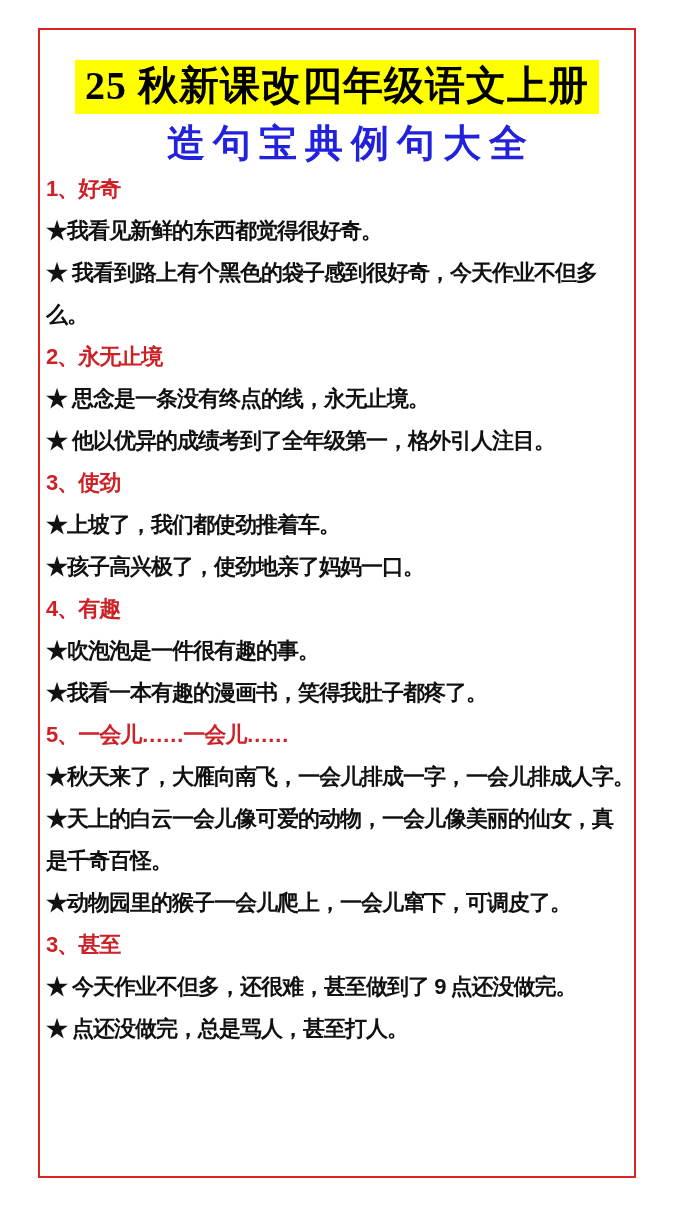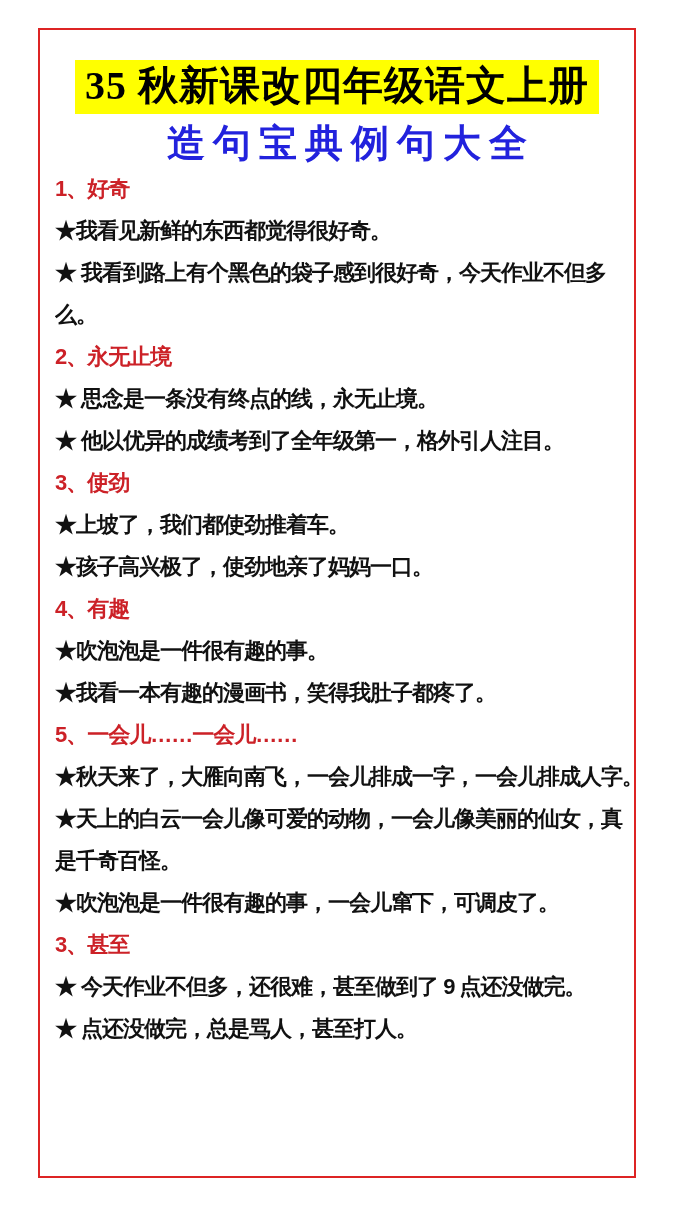--- a/index.html
+++ b/index.html
@@ -54,21 +54,20 @@
     white-space: nowrap;
     padding-left: 28px;
   }
   .content {
     position: absolute;
     left: 0;
     top: 138px;
     width: 100%;
     padding: 0 6px;
     box-sizing: border-box;
-    margin-left: 9px;
   }
   .heading {
     color: #cc2127;
     font-weight: bold;
     font-size: 22px;
     line-height: 42px;
     letter-spacing: -1px;
     white-space: nowrap;
   }
   .line {
@@ -79,39 +78,39 @@
     letter-spacing: -1px;
     white-space: nowrap;
     overflow: hidden;
   }
 </style>
 </head>
 <body>
 
 <div class="frame">
   <div class="title-wrap">
-    <div class="title-main">35 秋新课改四年级语文上册</div>
+    <div class="title-main">25 秋新课改四年级语文上册</div>
     <div class="title-sub">造句宝典例句大全</div>
   </div>
   <div class="content">
       <div class="heading">1、好奇</div>
       <div class="line">★我看见新鲜的东西都觉得很好奇。</div>
       <div class="line">★ 我看到路上有个黑色的袋子感到很好奇，今天作业不但多</div>
       <div class="line">么。</div>
       <div class="heading">2、永无止境</div>
       <div class="line">★ 思念是一条没有终点的线，永无止境。</div>
       <div class="line">★ 他以优异的成绩考到了全年级第一，格外引人注目。</div>
       <div class="heading">3、使劲</div>
       <div class="line">★上坡了，我们都使劲推着车。</div>
       <div class="line">★孩子高兴极了，使劲地亲了妈妈一口。</div>
       <div class="heading">4、有趣</div>
       <div class="line">★吹泡泡是一件很有趣的事。</div>
       <div class="line">★我看一本有趣的漫画书，笑得我肚子都疼了。</div>
       <div class="heading">5、一会儿……一会儿……</div>
       <div class="line">★秋天来了，大雁向南飞，一会儿排成一字，一会儿排成人字。</div>
       <div class="line">★天上的白云一会儿像可爱的动物，一会儿像美丽的仙女，真</div>
       <div class="line">是千奇百怪。</div>
-      <div class="line">★吹泡泡是一件很有趣的事，一会儿窜下，可调皮了。</div>
+      <div class="line">★动物园里的猴子一会儿爬上，一会儿窜下，可调皮了。</div>
       <div class="heading">3、甚至</div>
       <div class="line">★ 今天作业不但多，还很难，甚至做到了 9 点还没做完。</div>
       <div class="line">★ 点还没做完，总是骂人，甚至打人。</div>
     </div>
 </div>
 
 </body></html>

